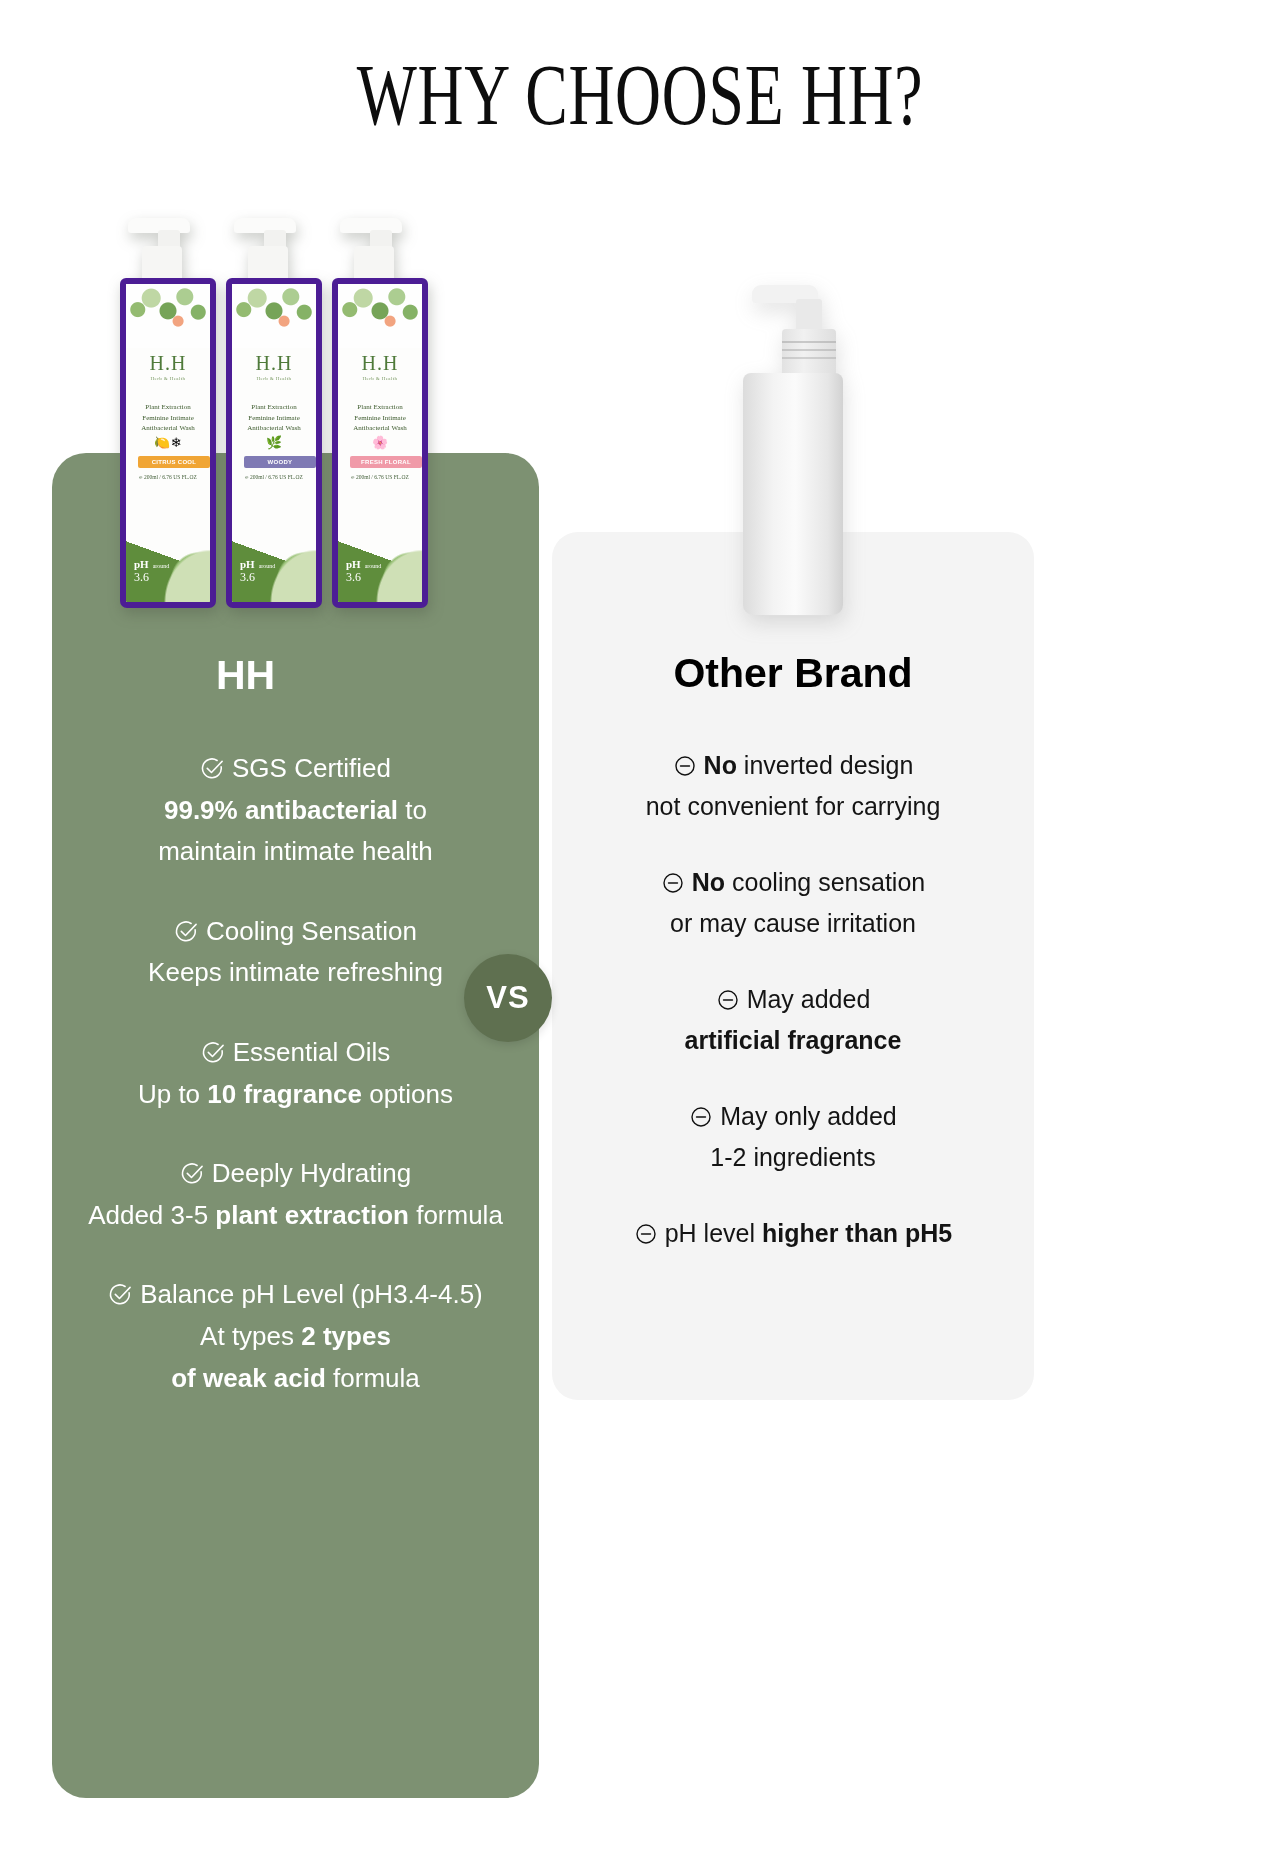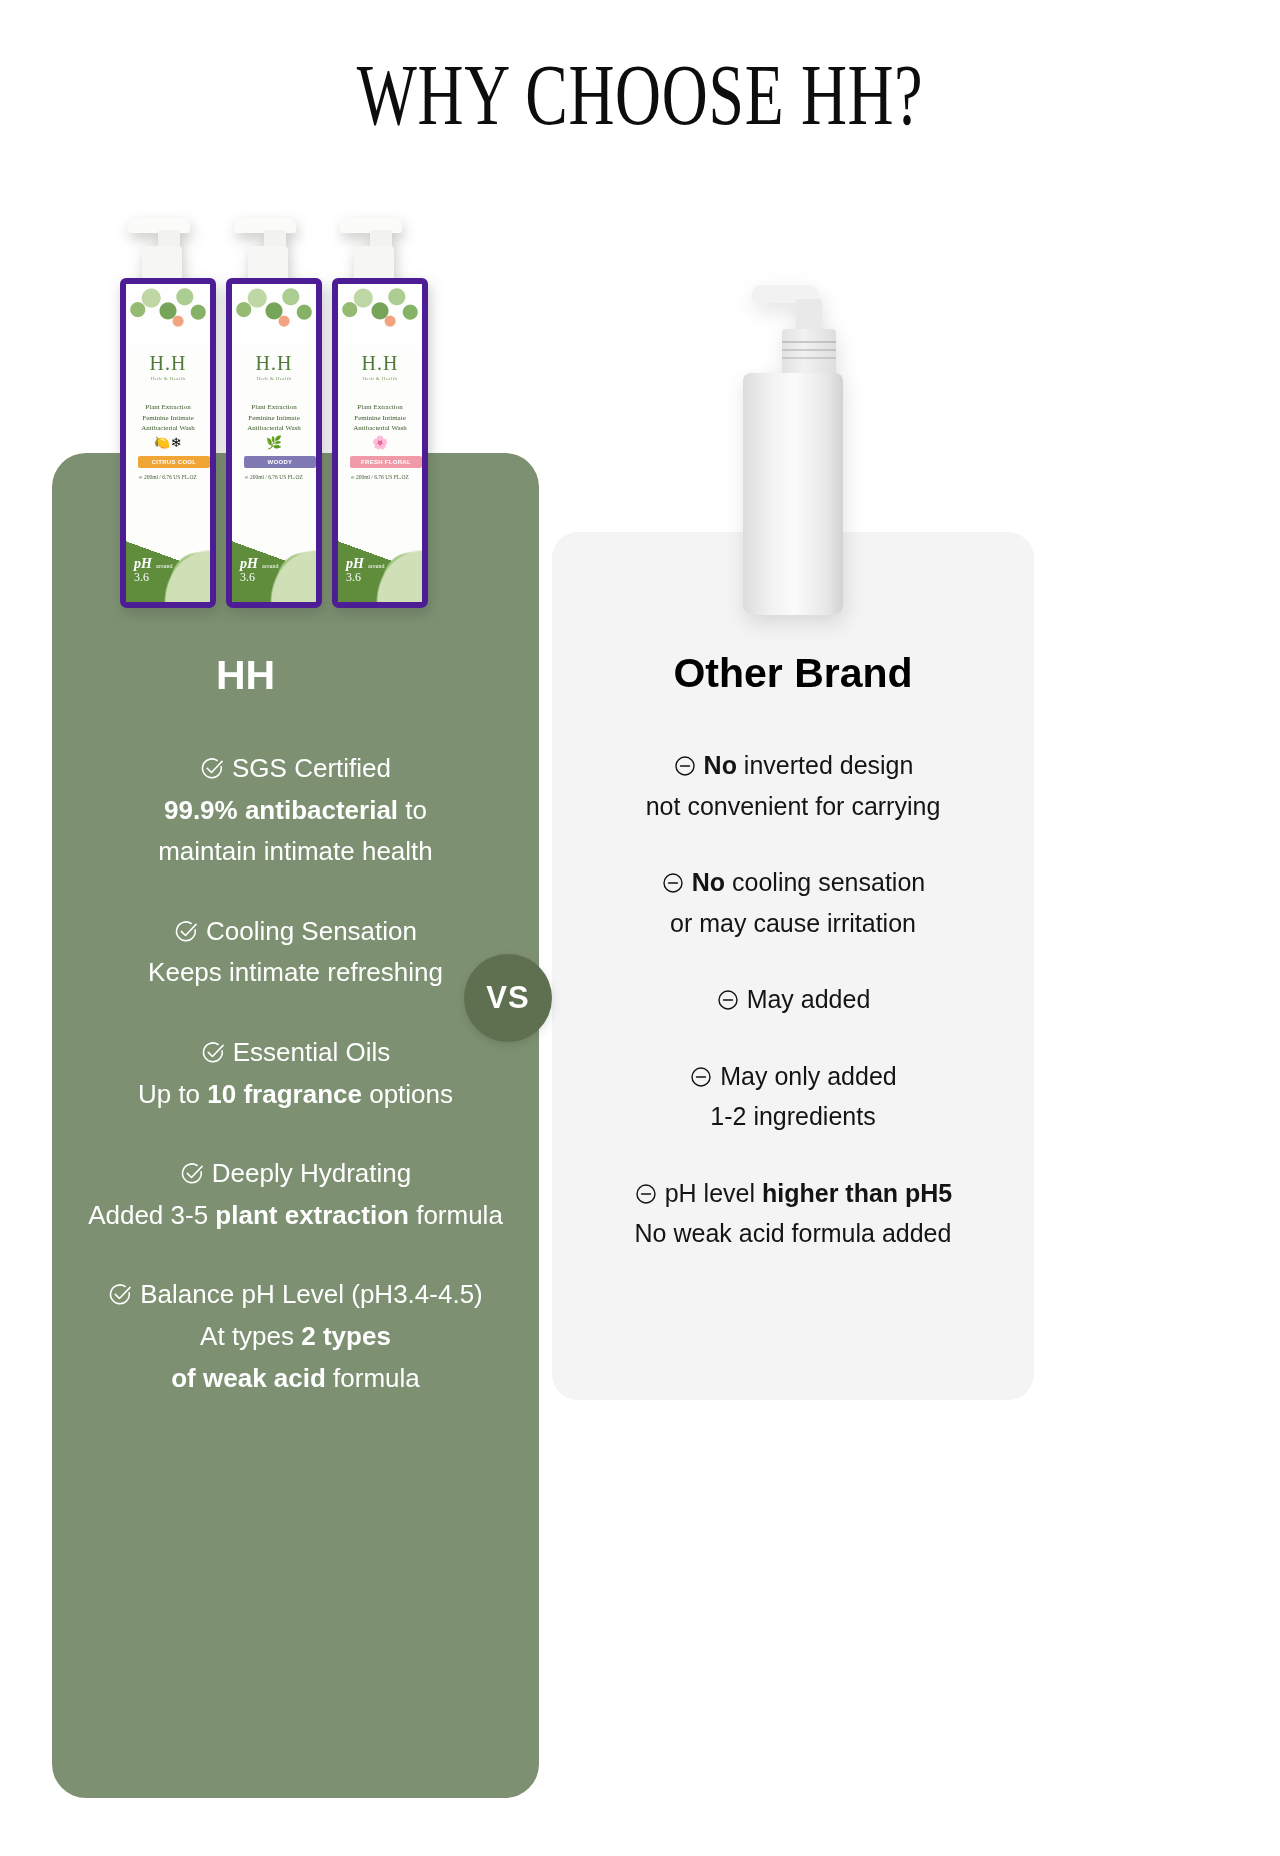--- a/index.html
+++ b/index.html
@@ -164,21 +164,21 @@
       linear-gradient(200deg, transparent 52%, #5f8d3c 52%);
   }
   .b-ph {
     position: absolute;
     left: 8px; bottom: 18px;
     color: #ffffff;
     font-family: "Liberation Serif", serif;
     line-height: 1.05;
     z-index: 2;
   }
-  .b-ph .ph-l { font-size: 14px; font-weight: bold; font-style: italic; }
+  .b-ph .ph-l { font-size: 11px; font-weight: bold; }
   .b-ph .ph-a { font-size: 6px; }
   .b-ph .ph-n { display: block; font-size: 12px; }
 
   
   .other-bottle {
     position: absolute;
     top: 285px;
     left: 738px;
     width: 110px;
     height: 330px;
@@ -424,28 +424,28 @@
             <circle cx="12" cy="12" r="9"></circle>
             <path d="M7.5 12h9"></path>
           </svg></span><b>No</b><span> cooling sensation</span></div>
       <div class="f-line"><span>or may cause irritation</span></div>
     </div>
     <div class="feature">
       <div class="f-line"><span class="mk"><svg width="24" height="24" viewBox="0 0 24 24" fill="none" stroke="#111111" stroke-width="1.4" stroke-linecap="round">
             <circle cx="12" cy="12" r="9"></circle>
             <path d="M7.5 12h9"></path>
           </svg></span><span>May added</span></div>
+      <div class="f-line"><b>artificial fragrance</b></div>
     </div>
     <div class="feature">
       <div class="f-line"><span class="mk"><svg width="24" height="24" viewBox="0 0 24 24" fill="none" stroke="#111111" stroke-width="1.4" stroke-linecap="round">
             <circle cx="12" cy="12" r="9"></circle>
             <path d="M7.5 12h9"></path>
           </svg></span><span>May only added</span></div>
       <div class="f-line"><span>1-2 ingredients</span></div>
     </div>
     <div class="feature">
       <div class="f-line"><span class="mk"><svg width="24" height="24" viewBox="0 0 24 24" fill="none" stroke="#111111" stroke-width="1.4" stroke-linecap="round">
             <circle cx="12" cy="12" r="9"></circle>
             <path d="M7.5 12h9"></path>
           </svg></span><span>pH level </span><b>higher than pH5</b></div>
-      <div class="f-line"><span>No weak acid formula added</span></div>
     </div>
   </div>
 
 </body></html>

